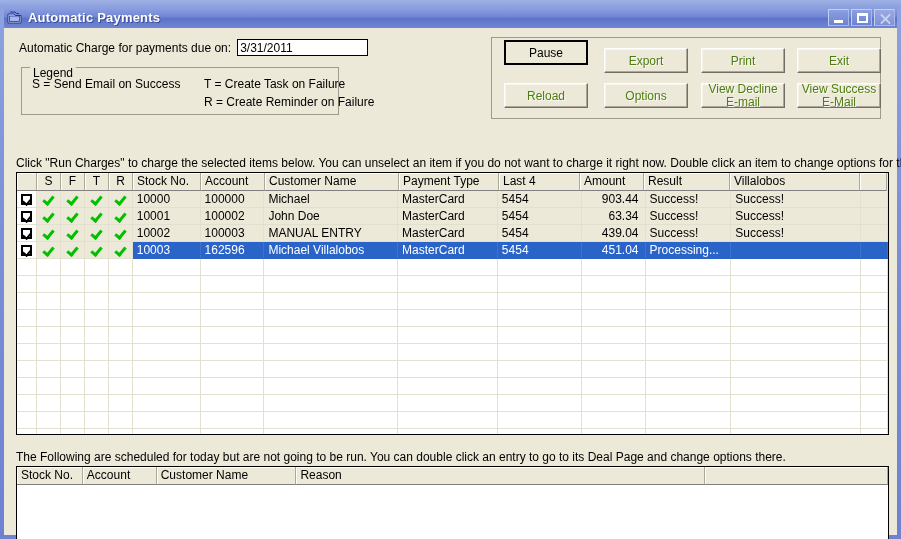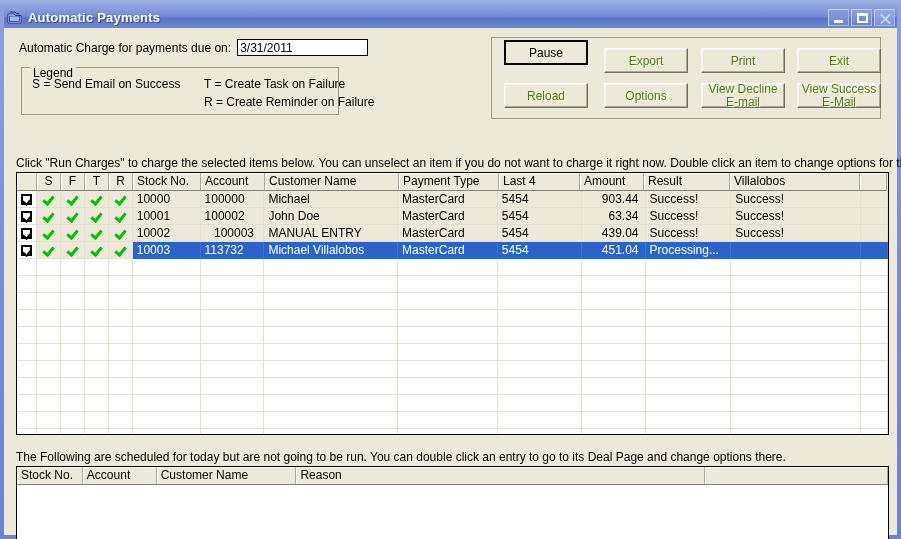--- a/index.html
+++ b/index.html
@@ -328,21 +328,21 @@
             <div class="gc mark" style="width: 24px;">
               <span class="tick"></span>
             </div>
             <div class="gc mark" style="width: 24px;">
               <span class="tick"></span>
             </div>
             <div class="gc mark" style="width: 24px;">
               <span class="tick"></span>
             </div>
             <div class="gc data" style="width: 68px;">10002</div>
-            <div class="gc data" style="width: 64px; text-align: center;">100003</div>
+            <div class="gc data" style="width: 64px;">100003</div>
             <div class="gc data" style="width: 134px;">MANUAL ENTRY</div>
             <div class="gc data" style="width: 100px;">MasterCard</div>
             <div class="gc data" style="width: 84px;">5454</div>
             <div class="gc data num" style="width: 64px;">439.04</div>
             <div class="gc data" style="width: 86px;">Success!</div>
             <div class="gc data" style="width: 130px;">Success!</div>
             <div class="gc data" style="width: 27px;"></div>
           </div>
           <div class="grow sel">
             <div class="gc chk" style="width: 20px;">
@@ -354,21 +354,21 @@
             <div class="gc mark" style="width: 24px;">
               <span class="tick"></span>
             </div>
             <div class="gc mark" style="width: 24px;">
               <span class="tick"></span>
             </div>
             <div class="gc mark" style="width: 24px;">
               <span class="tick"></span>
             </div>
             <div class="gc data" style="width: 68px;">10003</div>
-            <div class="gc data" style="width: 64px;">113732</div>
+            <div class="gc data" style="width: 64px;">162596</div>
             <div class="gc data" style="width: 134px;">Michael Villalobos</div>
             <div class="gc data" style="width: 100px;">MasterCard</div>
             <div class="gc data" style="width: 84px;">5454</div>
             <div class="gc data num" style="width: 64px;">451.04</div>
             <div class="gc data" style="width: 86px;">Processing...</div>
             <div class="gc data" style="width: 130px;"></div>
             <div class="gc data" style="width: 27px;"></div>
           </div>
           <div class="grow empty">
             <div class="gc " style="width: 20px;"></div>

